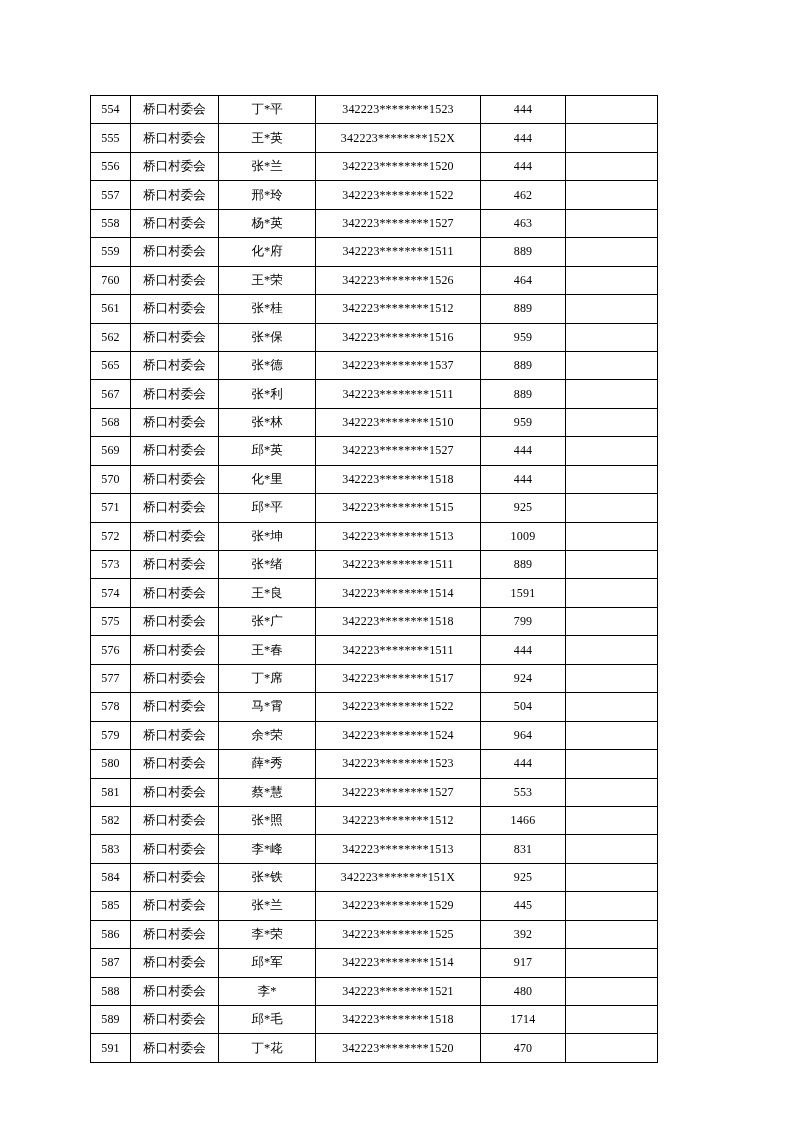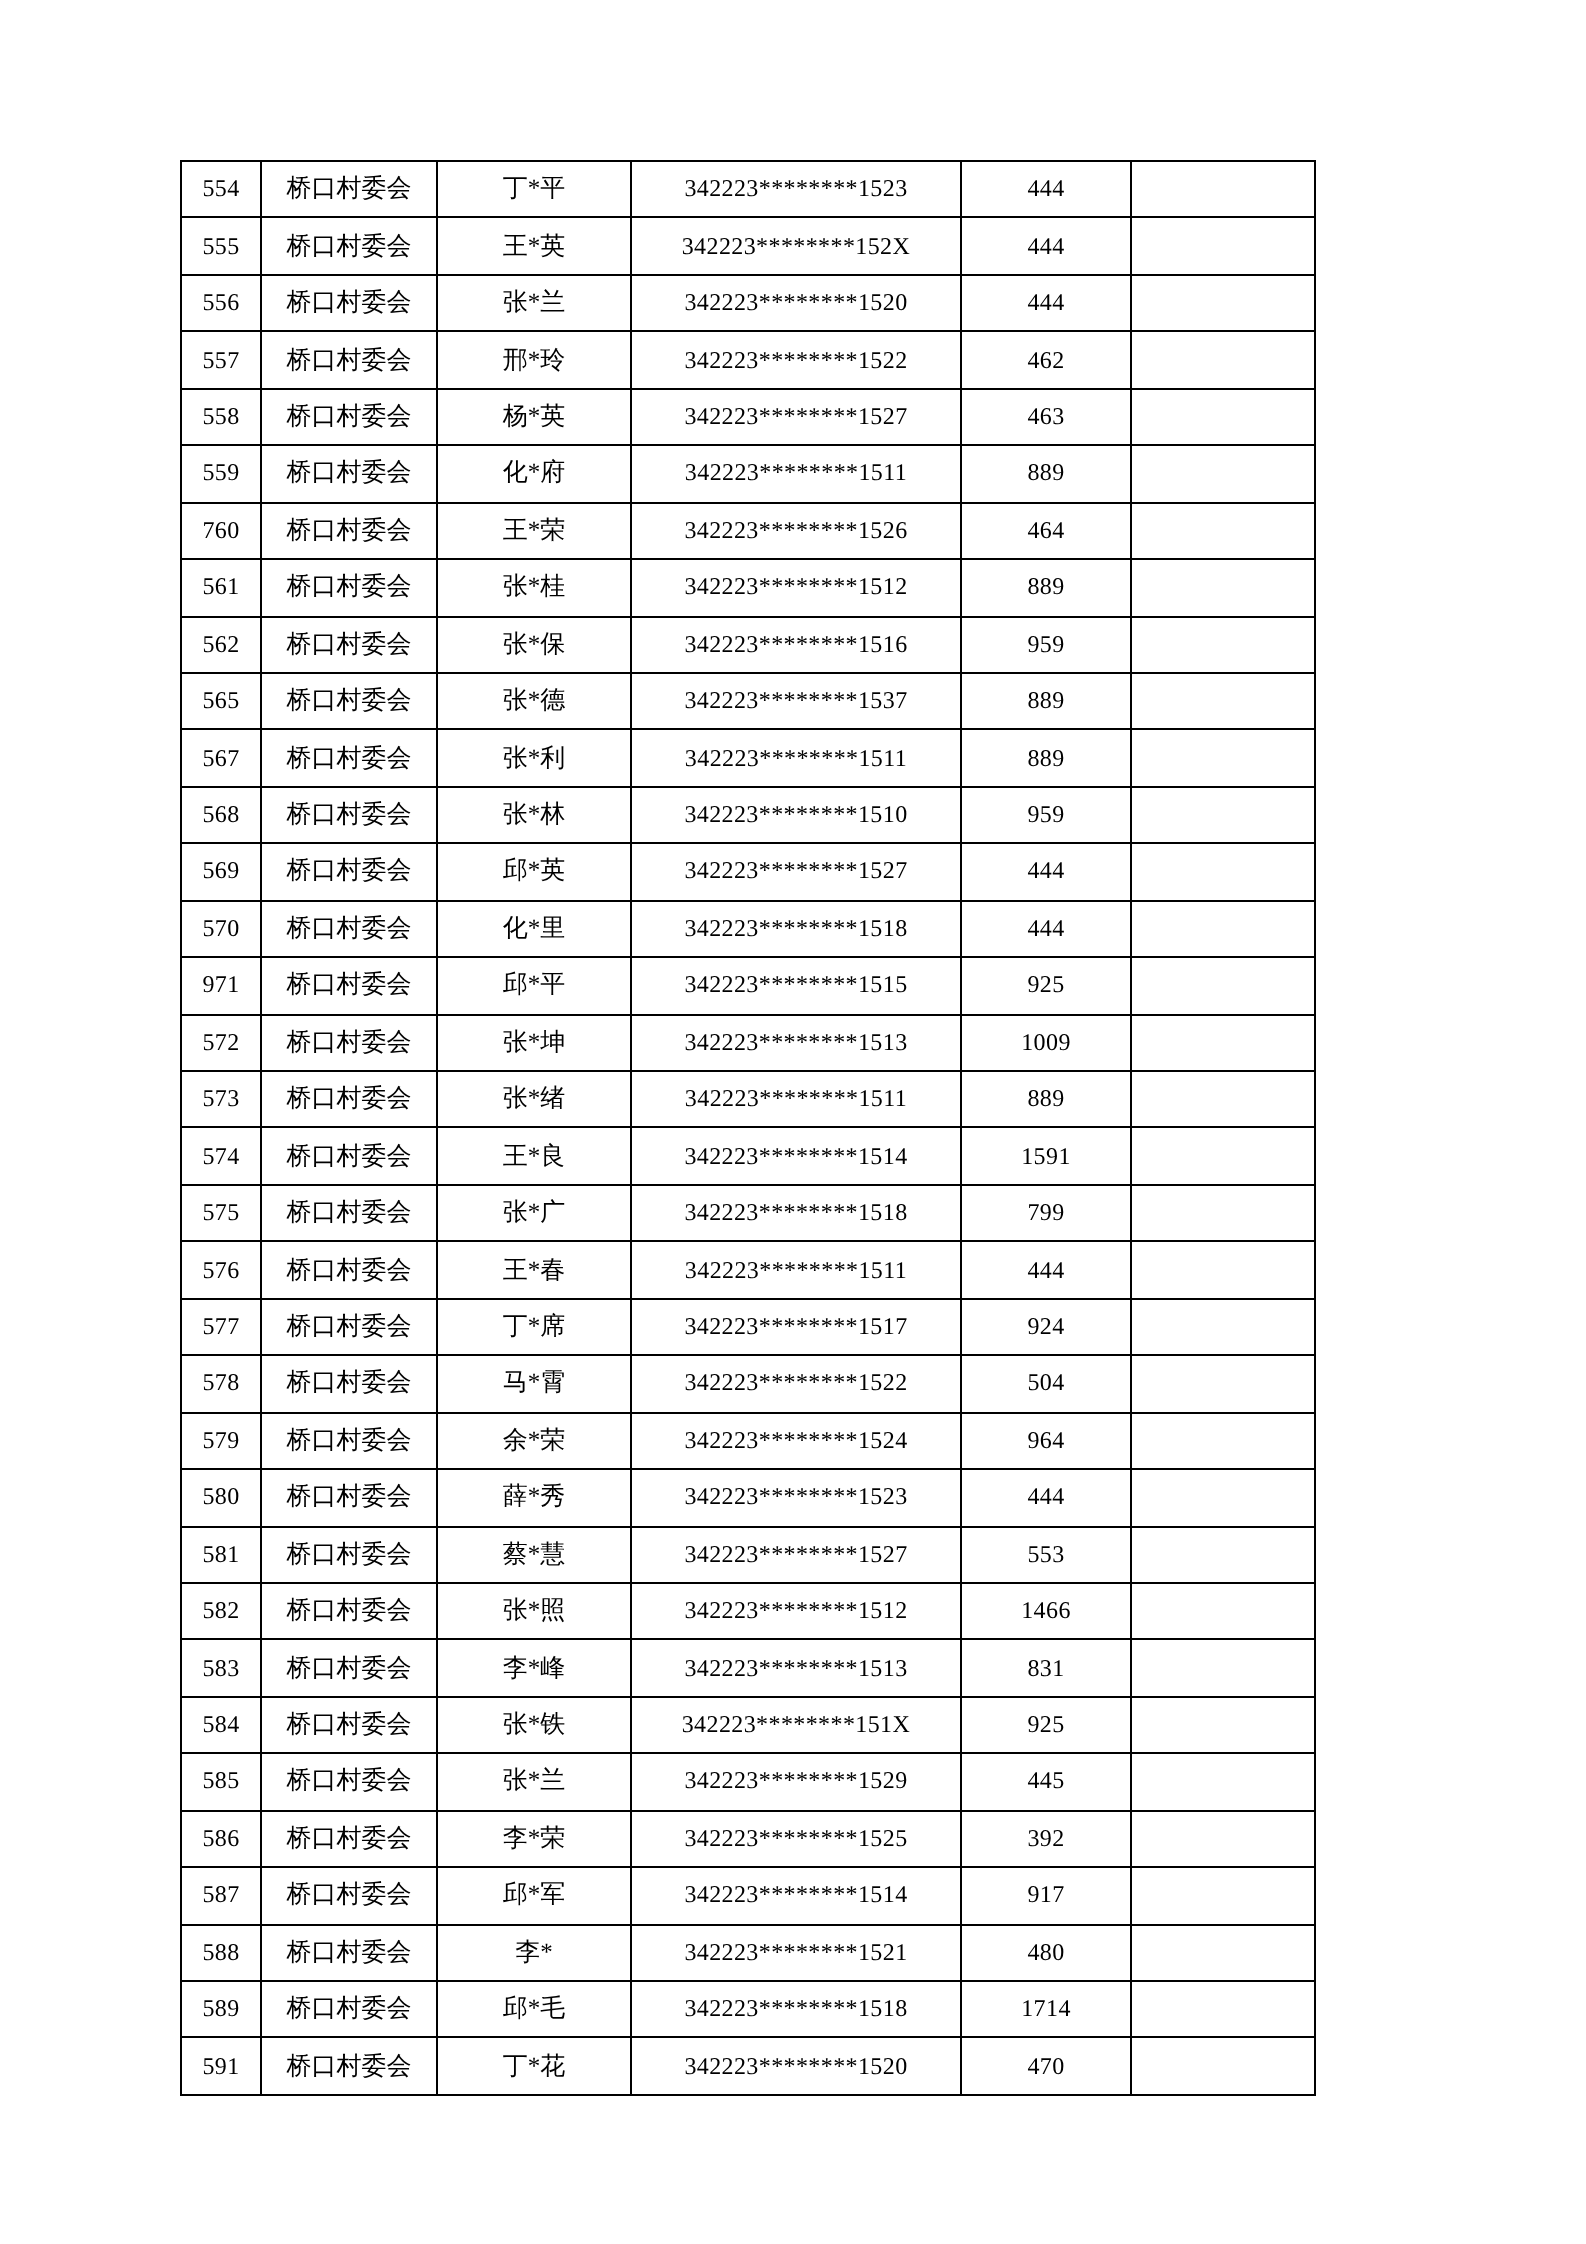--- a/index.html
+++ b/index.html
@@ -11,21 +11,21 @@
     position: relative;
     width: 793px;
     height: 1122px;
     background: #ffffff;
     overflow: hidden;
     font-family: "Liberation Serif", "DejaVu Serif", serif;
   }
   .data-table {
     position: absolute;
     left: 90px;
-    top: 80px;
+    top: 95px;
     border-collapse: collapse;
     table-layout: fixed;
     width: 567px;
     height: 968px;
   }
   .data-table td {
     border: 1px solid #000000;
     text-align: center;
     vertical-align: middle;
     font-size: 12px;
@@ -166,21 +166,21 @@
         </tr>
         <tr data-name="table-row">
           <td data-name="cell-no">570</td>
           <td data-name="cell-org">桥口村委会</td>
           <td data-name="cell-name">化*里</td>
           <td data-name="cell-id">342223********1518</td>
           <td data-name="cell-amount">444</td>
           <td data-name="cell-blank"></td>
         </tr>
         <tr data-name="table-row">
-          <td data-name="cell-no">971</td>
+          <td data-name="cell-no">571</td>
           <td data-name="cell-org">桥口村委会</td>
           <td data-name="cell-name">邱*平</td>
           <td data-name="cell-id">342223********1515</td>
           <td data-name="cell-amount">925</td>
           <td data-name="cell-blank"></td>
         </tr>
         <tr data-name="table-row">
           <td data-name="cell-no">572</td>
           <td data-name="cell-org">桥口村委会</td>
           <td data-name="cell-name">张*坤</td>

